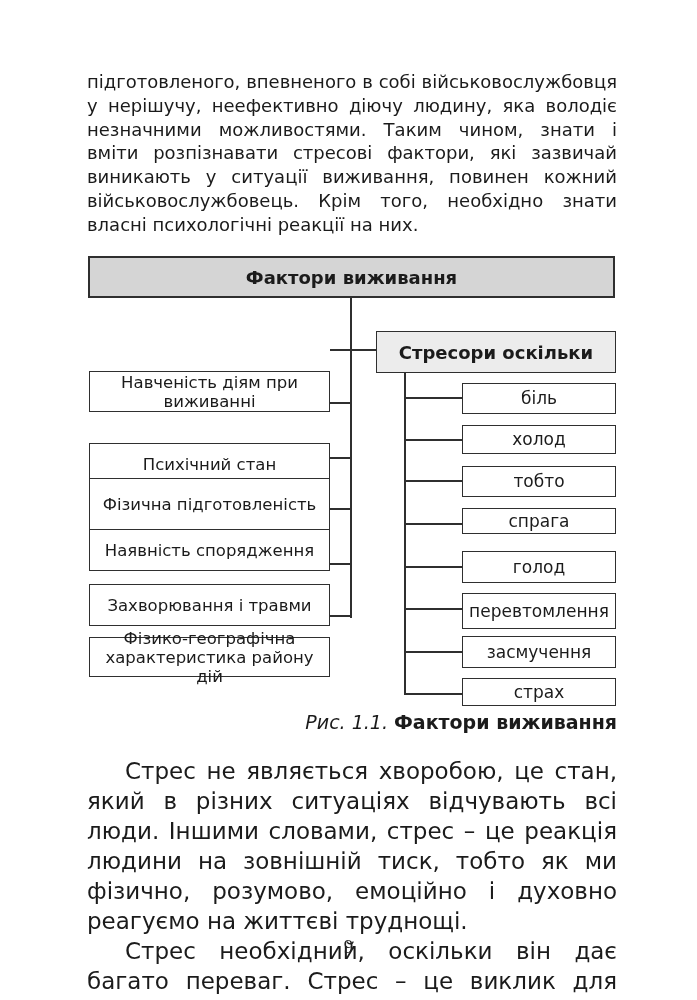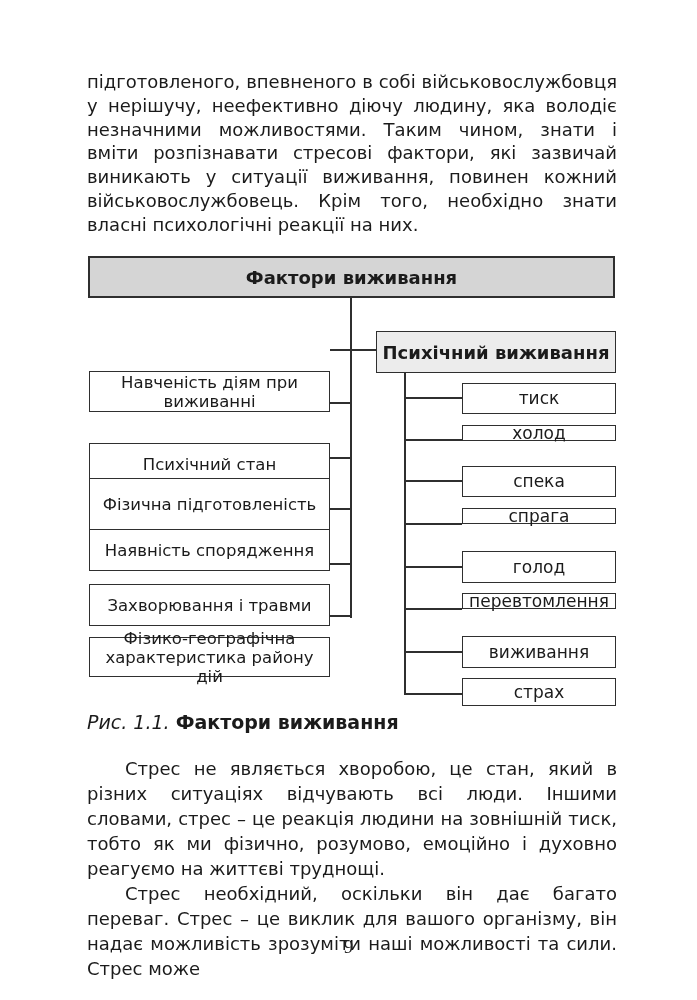--- a/index.html
+++ b/index.html
@@ -26,21 +26,21 @@
   .body-text {
     position: absolute;
     left: 87px; width: 530px;
     font-size: 18px; line-height: 23.8px;
     text-align: justify;
     color: var(--text);
   }
   .p1 { top: 70px; }
   .bottom-text { position: absolute; left: 87px; top: 756px; width: 530px; }
   .bottom-text p {
-    font-size: 18px; line-height: 25px;
+    font-size: 23px; line-height: 30px;
     text-align: justify; text-indent: 38px;
     color: var(--text);
   }
   .diagram { position: absolute; inset: 0; }
   .dbox {
     position: absolute;
     background: var(--box-fill);
     border: 1.5px solid var(--border);
     display: flex; align-items: center; justify-content: center;
     text-align: center;
@@ -56,21 +56,21 @@
   .dbox.stressors-header {
     left: 376px; top: 331px; width: 240px; height: 42px;
     background: var(--stressors-header-fill);
     font-weight: bold; font-size: 18px;
   }
   .dbox.leftb { left: 89px; width: 241px; margin-top: 41px; }
   .dbox.rightb { left: 462px; width: 154px; font-size: 17px; }
   .line { position: absolute; background: var(--border); }
   .caption {
     position: absolute; left: 87px; top: 711px; width: 530px;
-    text-align: left; font-size: 19px;
+    text-align: right; font-size: 19px;
   }
   .cap-label { font-style: italic; }
   .cap-title { font-weight: bold; }
   .page-number {
     position: absolute; left: 0; top: 936px; width: 697px;
     text-align: center;
     font-family: "Liberation Serif", serif;
     font-size: 19px; color: #222;
   }
 </style>
@@ -94,31 +94,31 @@
     <div class="dbox leftb" style="top:596px; height:40px;">Фізико-географічна характеристика району дій</div>
     <div class="dbox leftb" style="top:543px; height:42px;">Захворювання і травми</div>
 
     <div class="line" style="left:330px; top:349px; width:46px; height:2px;"></div>
     <div class="line" style="left:330px; top:402px; width:22px; height:2px;"></div>
     <div class="line" style="left:330px; top:457px; width:22px; height:2px;"></div>
     <div class="line" style="left:330px; top:508px; width:22px; height:2px;"></div>
     <div class="line" style="left:330px; top:563px; width:22px; height:2px;"></div>
     <div class="line" style="left:330px; top:615px; width:22px; height:2px;"></div>
 
-    <div class="dbox stressors-header">Психічний виживання</div>
+    <div class="dbox stressors-header">Стресори оскільки</div>
 
     <div class="line" style="left:404px; top:373px; width:2px; height:322px;"></div>
 
-    <div class="dbox rightb" style="top:383px; height:31px;">тиск</div>
-    <div class="dbox rightb" style="top:425px; height:16px;">холод</div>
-    <div class="dbox rightb" style="top:466px; height:31px;">спека</div>
-    <div class="dbox rightb" style="top:508px; height:16px;">спрага</div>
+    <div class="dbox rightb" style="top:383px; height:31px;">біль</div>
+    <div class="dbox rightb" style="top:425px; height:29px;">холод</div>
+    <div class="dbox rightb" style="top:466px; height:31px;">тобто</div>
+    <div class="dbox rightb" style="top:508px; height:26px;">спрага</div>
     <div class="dbox rightb" style="top:551px; height:32px;">голод</div>
-    <div class="dbox rightb" style="top:593px; height:16px;">перевтомлення</div>
-    <div class="dbox rightb" style="top:636px; height:32px;">виживання</div>
+    <div class="dbox rightb" style="top:593px; height:36px;">перевтомлення</div>
+    <div class="dbox rightb" style="top:636px; height:32px;">засмучення</div>
     <div class="dbox rightb" style="top:678px; height:28px;">страх</div>
 
     <div class="line" style="left:405px; top:397px; width:57px; height:2px;"></div>
     <div class="line" style="left:405px; top:439px; width:57px; height:2px;"></div>
     <div class="line" style="left:405px; top:480px; width:57px; height:2px;"></div>
     <div class="line" style="left:405px; top:523px; width:57px; height:2px;"></div>
     <div class="line" style="left:405px; top:566px; width:57px; height:2px;"></div>
     <div class="line" style="left:405px; top:608px; width:57px; height:2px;"></div>
     <div class="line" style="left:405px; top:651px; width:57px; height:2px;"></div>
     <div class="line" style="left:405px; top:693px; width:57px; height:2px;"></div>

